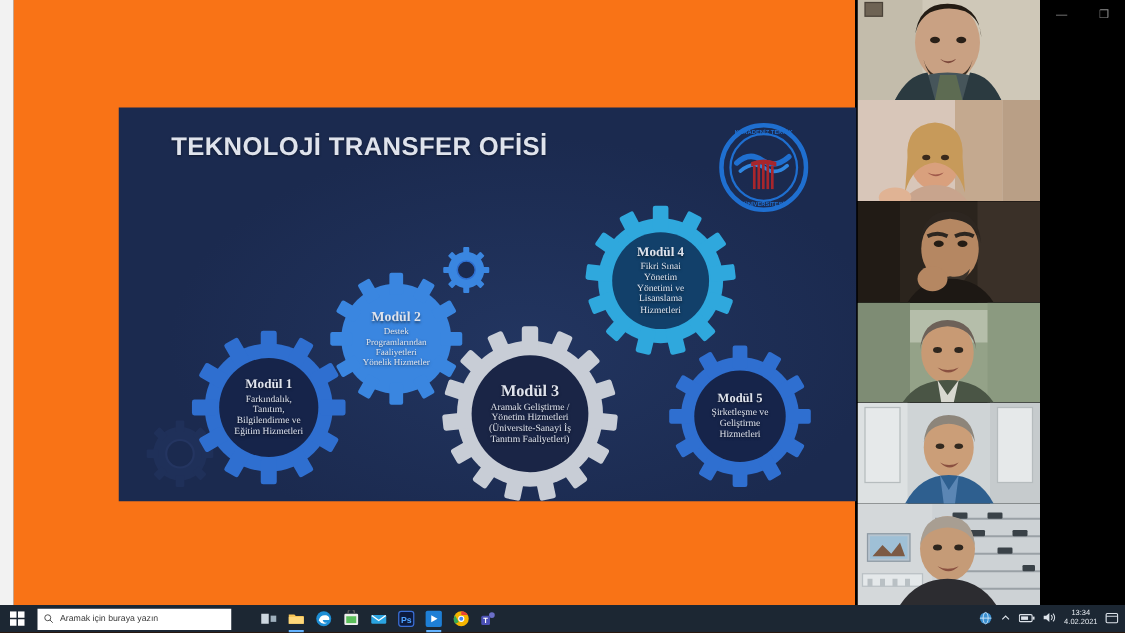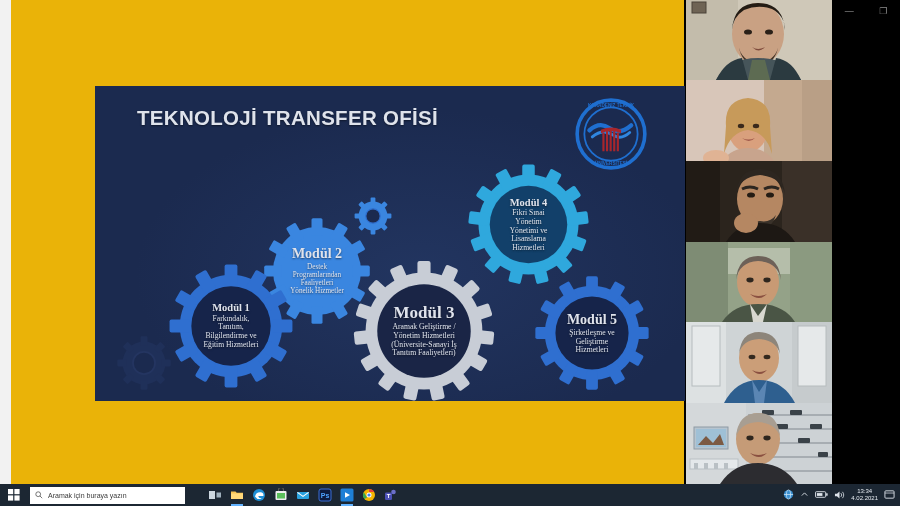--- a/index.html
+++ b/index.html
@@ -5,21 +5,21 @@
   * { margin:0; padding:0; box-sizing:border-box; }
   html,body { width:900px; height:506px; overflow:hidden; background:#000; }
   body { font-family:"Liberation Sans", sans-serif; }
 
   #screen { position:relative; width:900px; height:506px; background:#000; }
 
   
   .left-strip { position:absolute; left:0; top:0; width:11px; height:484px; background:#f2f2f2; }
 
   
-  .stage { position:absolute; left:11px; top:0; width:673px; height:484px; background:#eab308; }
+  .stage { position:absolute; left:11px; top:0; width:673px; height:484px; background:#f97316; }
 
   .slide {
     position:absolute; left:84px; top:86px; width:590px; height:315px;
     background:#1b2a4f; overflow:hidden;
   }
   .slide::after{
     content:""; position:absolute; inset:0;
     background:radial-gradient(ellipse at 55% 60%, rgba(40,62,110,.55), rgba(20,32,62,0) 62%);
     pointer-events:none;
   }
@@ -40,34 +40,34 @@
   .gear svg { display:block; width:100%; height:100%; }
   .gear .lbl{
     position:absolute; left:0; right:0; top:50%; transform:translateY(-50%);
     text-align:center; color:#dfe3ec; line-height:1.13;
     text-shadow:0 1px 2px rgba(0,0,0,.5);
     pointer-events:none;
   }
   .gear .lbl .t{ display:block; font-weight:bold; margin-bottom:1px; }
 
   
-  #g1 { left:72px;  top:176px; width:128px; height:128px; z-index:4; }
+  #g1 { left:56px;  top:176px; width:128px; height:128px; z-index:4; }
   #g1 .lbl { font-size:7.6px; padding:0 22px; } #g1 .lbl .t{ font-size:10.5px; }
 
   #g2 { left:167px; top:130px; width:110px; height:110px; z-index:3; }
-  #g2 .lbl { font-size:7.2px; padding:0 10px; } #g2 .lbl .t{ font-size:14px; }
+  #g2 .lbl { font-size:7.2px; padding:0 10px; } #g2 .lbl .t{ font-size:11px; }
 
   #g3 { left:256px; top:172px; width:146px; height:146px; z-index:5; }
-  #g3 .lbl { font-size:7.7px; padding:0 20px; } #g3 .lbl .t{ font-size:17px; }
+  #g3 .lbl { font-size:7.7px; padding:0 20px; } #g3 .lbl .t{ font-size:13px; }
 
   #g4 { left:371px; top:76px;  width:125px; height:125px; z-index:4; }
   #g4 .lbl { font-size:7.6px; padding:0 22px; } #g4 .lbl .t{ font-size:10.5px; }
 
   #g5 { left:438px; top:188px; width:118px; height:118px; z-index:3; }
-  #g5 .lbl { font-size:7.7px; padding:0 20px; } #g5 .lbl .t{ font-size:14px; }
+  #g5 .lbl { font-size:7.7px; padding:0 20px; } #g5 .lbl .t{ font-size:10px; }
 
   
   #gs1 { left:258px; top:110px; width:40px; height:40px; z-index:6; }
   #gs2 { left:20px;  top:248px; width:58px; height:58px; z-index:2; opacity:.55; }
 
   
   .videos { position:absolute; left:686px; top:0; width:146px; height:484px; }
   .vtile { position:relative; width:146px; overflow:hidden; }
 
   

